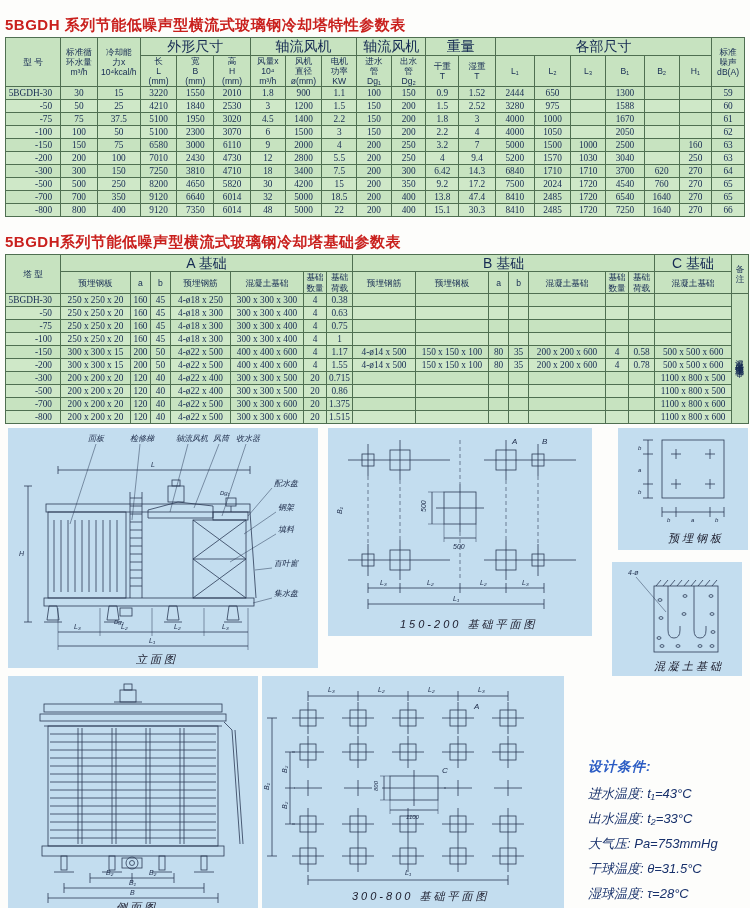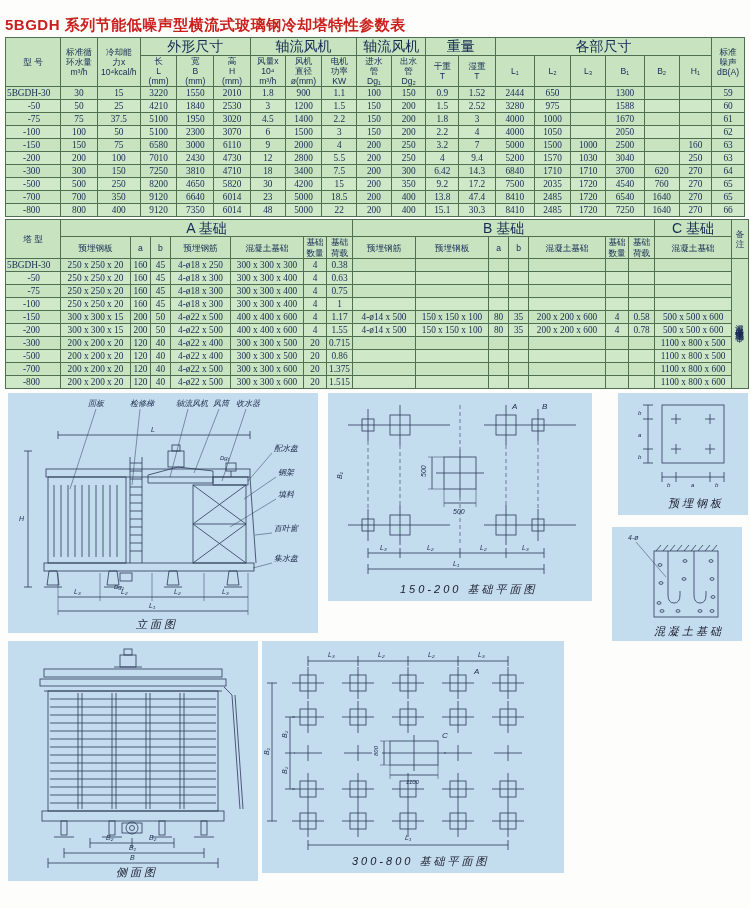--- a/index.html
+++ b/index.html
@@ -5,21 +5,21 @@
   html,body{margin:0;padding:0;}
   body{width:750px;height:908px;background:#fdfdfb;font-family:"Liberation Sans",sans-serif;overflow:hidden;}
   .page{position:relative;width:750px;height:908px;}
   .sec-title{color:#c9201d;font-weight:bold;font-size:15px;margin:16px 0 2px 5px;letter-spacing:0.5px;}
   table{border-collapse:collapse;table-layout:fixed;width:740px;margin:0 0 2px 5px;background:#c7e3c0;border:1.5px solid #333;}
   th,td{border:1px solid #4f6f51;color:#152a52;text-align:center;padding:0 1px;overflow:hidden;}
   th{font-weight:normal;font-size:8.6px;line-height:1.18;white-space:pre-line;}
   th.group{height:13px;font-size:14px;}
   td{font-size:9.3px;height:12px;white-space:nowrap;font-family:"Liberation Serif",serif;}
   tbody tr:nth-child(even) td{background:#cfe8c8;}
-  td.model-cell{text-align:right;padding-right:20px;}
+  td.model-cell{text-align:right;padding-right:8px;}
   td.remark-cell{writing-mode:vertical-rl;text-orientation:upright;font-size:8.5px;letter-spacing:1px;background:#c7e3c0 !important;font-family:"Liberation Sans",sans-serif;}
   .diagrams{position:relative;width:750px;height:493px;font-style:italic;}
   .panel{position:absolute;background:#c3ddef;}
   .dwg line,.dwg rect,.dwg path,.dwg polygon,.dwg polyline,.dwg circle,.dwg ellipse{stroke:#2b3a56;stroke-width:0.8;fill:none;}
   .dwg text{fill:#1c2a48;font-size:8px;font-family:"Liberation Sans",sans-serif;stroke:none;}
   .dwg .cap{font-size:11px;letter-spacing:3px;fill:#1a1a2a;}
   .dwg .dim{font-size:7px;}
   .dwg .tiny{font-size:6px;}
   .dwg .dash{stroke-dasharray:4 3;stroke-width:0.6;}
   .dwg .thin{stroke-width:0.5;}
@@ -275,35 +275,35 @@
           <td>4650</td>
           <td>5820</td>
           <td>30</td>
           <td>4200</td>
           <td>15</td>
           <td>200</td>
           <td>350</td>
           <td>9.2</td>
           <td>17.2</td>
           <td>7500</td>
-          <td>2035</td>
+          <td>2024</td>
           <td>1720</td>
           <td>4540</td>
           <td>760</td>
           <td>270</td>
           <td>65</td>
         </tr>
         <tr>
           <td class="model-cell">-700</td>
           <td>700</td>
           <td>350</td>
           <td>9120</td>
           <td>6640</td>
           <td>6014</td>
-          <td>23</td>
+          <td>32</td>
           <td>5000</td>
           <td>18.5</td>
           <td>200</td>
           <td>400</td>
           <td>13.8</td>
           <td>47.4</td>
           <td>8410</td>
           <td>2485</td>
           <td>1720</td>
           <td>6540</td>
@@ -329,20 +329,21 @@
           <td>2485</td>
           <td>1720</td>
           <td>7250</td>
           <td>1640</td>
           <td>270</td>
           <td>66</td>
         </tr>
       </tbody>
   </table>
 
+  <div class="sec-title">5BGDH系列节能低噪声型横流式玻璃钢冷却塔基础参数表</div>
 
   <table>
     <colgroup>
       <col style="width:55px">
         <col style="width:70px">
         <col style="width:20px">
         <col style="width:20px">
       <col style="width:60px">
         <col style="width:73px">
         <col style="width:23px">
@@ -1026,15 +1027,23 @@
         <g>
           <text class="dim" x="143" y="199">L₁</text>
           <line x1="46" y1="204" x2="246" y2="204"></line>
           <line x1="46" y1="199" x2="46" y2="209"></line>
             <line x1="246" y1="199" x2="246" y2="209"></line>
         </g>
         <text class="cap" x="90" y="224">300-800 基础平面图</text>
       </svg>
     </div>
 
+    <div class="design">
+      <div class="design-heading">设计条件:</div>
+      <div class="design-line">进水温度:  t₁=43°C</div>
+      <div class="design-line">出水温度:  t₂=33°C</div>
+      <div class="design-line">大气压:  Pa=753mmHg</div>
+      <div class="design-line">干球温度:  θ=31.5°C</div>
+      <div class="design-line">湿球温度:  τ=28°C</div>
+    </div>
 
   </div>
 </div>
 
 </body></html>

